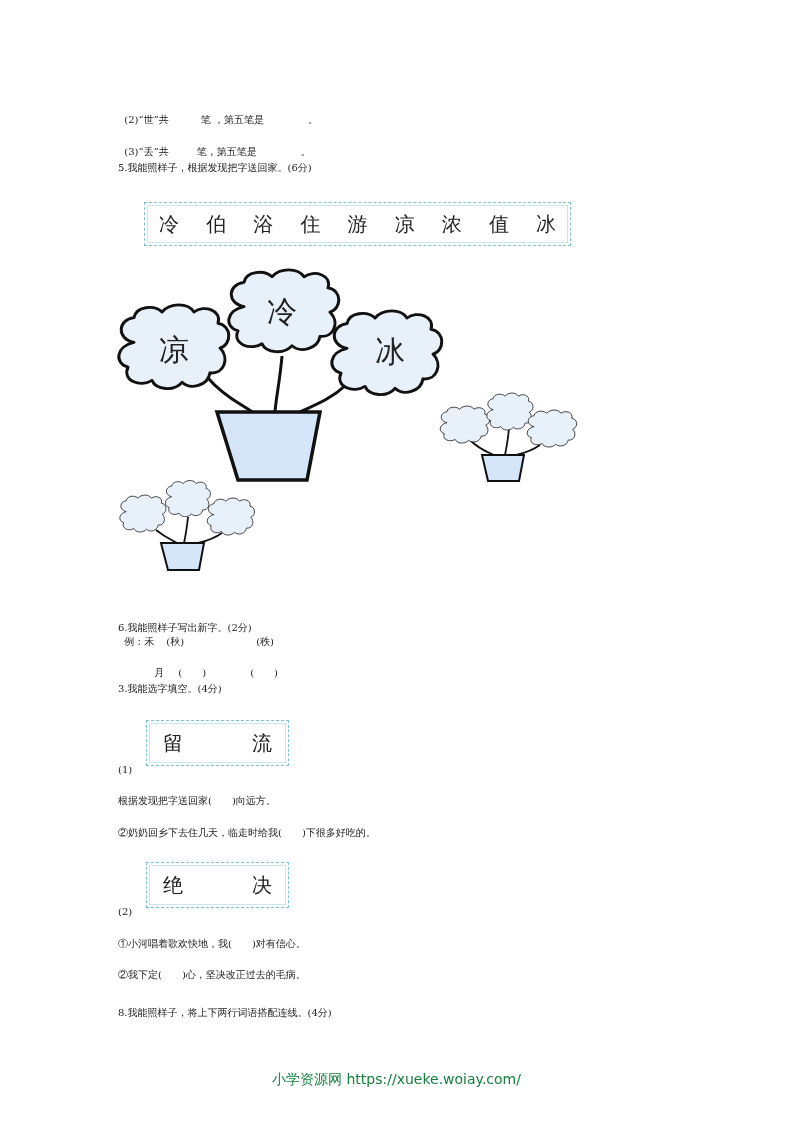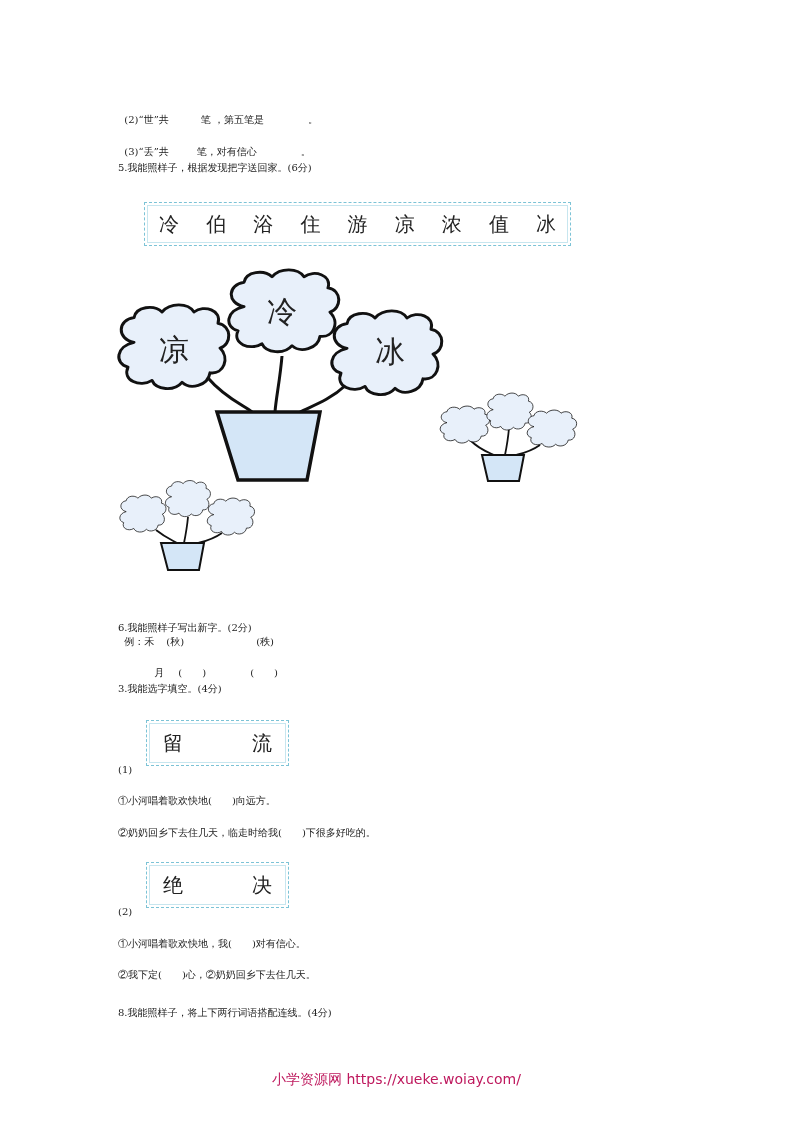--- a/index.html
+++ b/index.html
@@ -7,31 +7,31 @@
          font-family: "DejaVu Serif", "Liberation Serif", serif; color: #222; }
   .line { position: absolute; left: 118px; font-size: 10px; white-space: pre; line-height: 16px; }
   .frame { position: absolute; border: 1px dashed #7cc3d6; outline: 1px dotted #a6d8e6; outline-offset: -4px;
            box-sizing: border-box; display: flex; align-items: center; }
   .frame::before { content: ""; position: absolute; inset: 2px; border: 1px solid #c7e6ef; pointer-events: none; }
   .frame .ch { font-size: 20px; color: #222; font-family: "DejaVu Serif", serif; position: relative; z-index: 1; }
   .frame.wide { justify-content: space-between; padding: 0 14px; }
   .frame.pair { justify-content: space-between; padding: 0 16px 0 16px; }
   svg { position: absolute; overflow: visible; }
   .footer { position: absolute; top: 1071px; left: 0; width: 793px; text-align: center;
-            font-family: "DejaVu Sans", sans-serif; font-size: 14px; color: #be185d; }
+            font-family: "DejaVu Sans", sans-serif; font-size: 14px; color: #15803d; }
   .flower-char { font-family: "DejaVu Serif", serif; font-size: 30px; fill: #222; }
 </style>
 </head>
 <body>
 
 <div class="line" style="top:96px">
   <span>(2)“世”共</span><span style="display:inline-block;width:32px"></span><span>笔 ，第五笔是</span><span style="display:inline-block;width:44px"></span><span>。</span>
 </div>
 <div class="line" style="top:128px">
-  <span>(3)“丢”共</span><span style="display:inline-block;width:28px"></span><span>笔，对有信心</span><span style="display:inline-block;width:44px"></span><span>。</span>
+  <span>(3)“丢”共</span><span style="display:inline-block;width:28px"></span><span>笔，第五笔是</span><span style="display:inline-block;width:44px"></span><span>。</span>
 </div>
 
 <div class="line" style="top:160px">5.我能照样子，根据发现把字送回家。(6分)</div>
 
 <div class="frame wide" style="left:144px; top:202px; width:427px; height:44px;">
   <span class="ch">冷</span>
   <span class="ch">伯</span>
   <span class="ch">浴</span>
   <span class="ch">住</span>
   <span class="ch">游</span>
@@ -100,26 +100,26 @@
   <span>月</span><span style="display:inline-block;width:14px"></span><span>(　　)</span><span style="display:inline-block;width:44px"></span><span>(　　)</span>
 </div>
 
 <div class="line" style="top:681px">3.我能选字填空。(4分)</div>
 
 <div class="frame pair" style="left:146px; top:720px; width:143px; height:46px;">
   <span class="ch">留</span>
   <span class="ch">流</span>
 </div>
 <div class="line" style="top:762px">(1)</div>
-<div class="line" style="top:793px">①小河唱着歌欢快地(　　)向远方。</div>
+<div class="line" style="top:793px">根据发现把字送回家(　　)向远方。</div>
 <div class="line" style="top:825px">②奶奶回乡下去住几天，临走时给我(　　)下很多好吃的。</div>
 
 <div class="frame pair" style="left:146px; top:862px; width:143px; height:46px;">
   <span class="ch">绝</span>
   <span class="ch">决</span>
 </div>
 <div class="line" style="top:904px">(2)</div>
 <div class="line" style="top:936px">①小河唱着歌欢快地，我(　　)对有信心。</div>
-<div class="line" style="top:967px">②我下定(　　)心，②奶奶回乡下去住几天。</div>
+<div class="line" style="top:967px">②我下定(　　)心，坚决改正过去的毛病。</div>
 
 <div class="line" style="top:1005px">8.我能照样子，将上下两行词语搭配连线。(4分)</div>
 
 <div class="footer">小学资源网 https://xueke.woiay.com/</div>
 
 </body></html>

